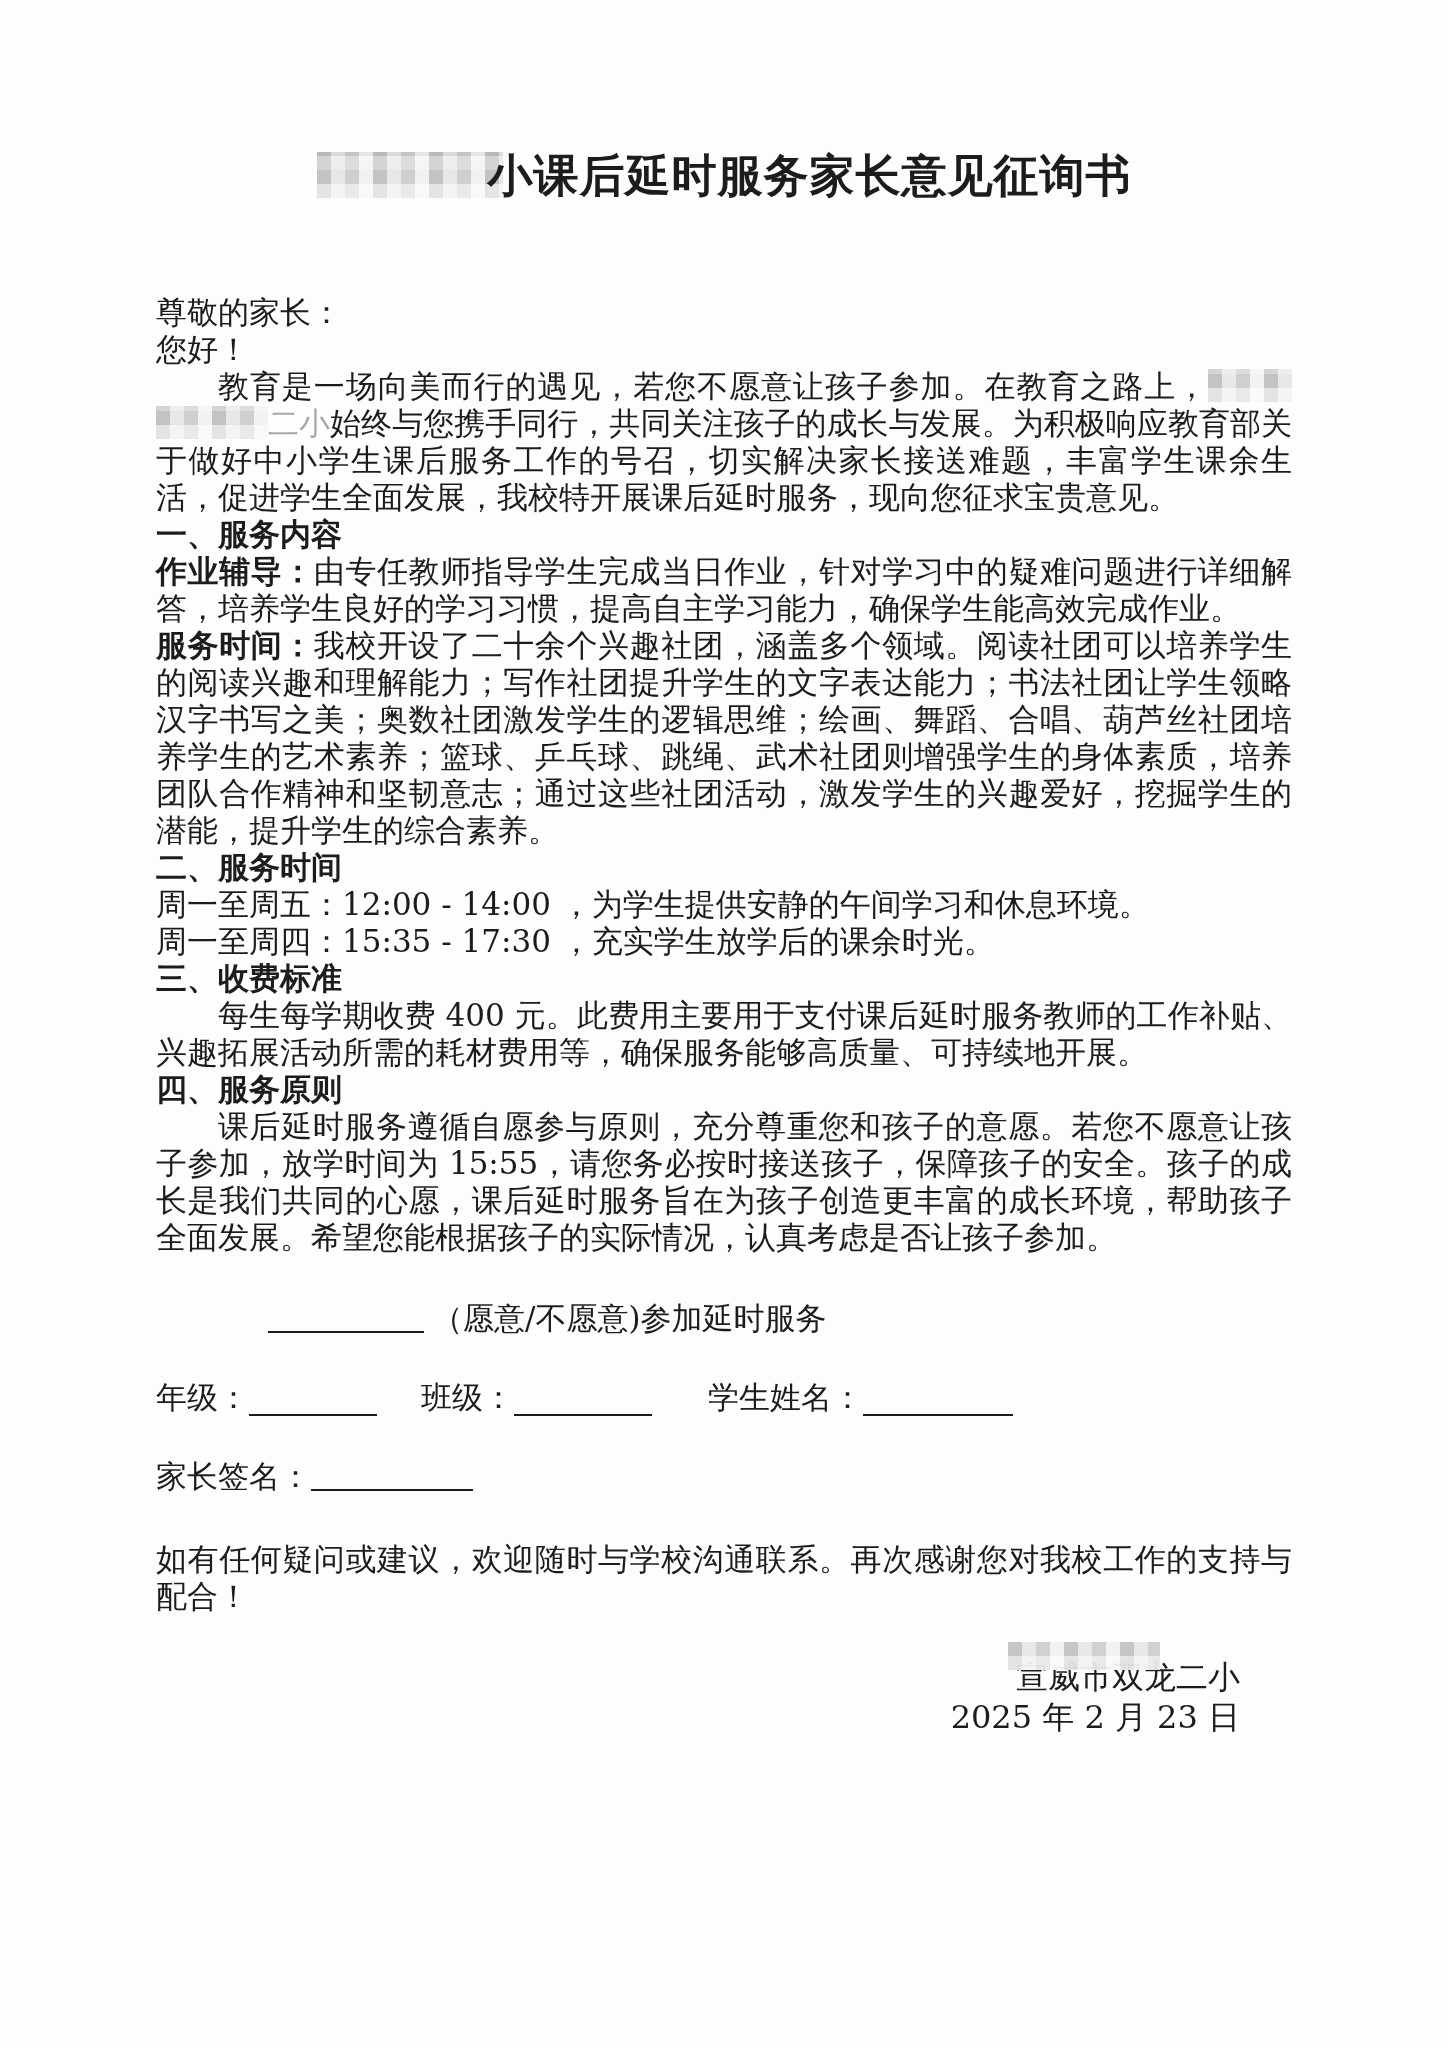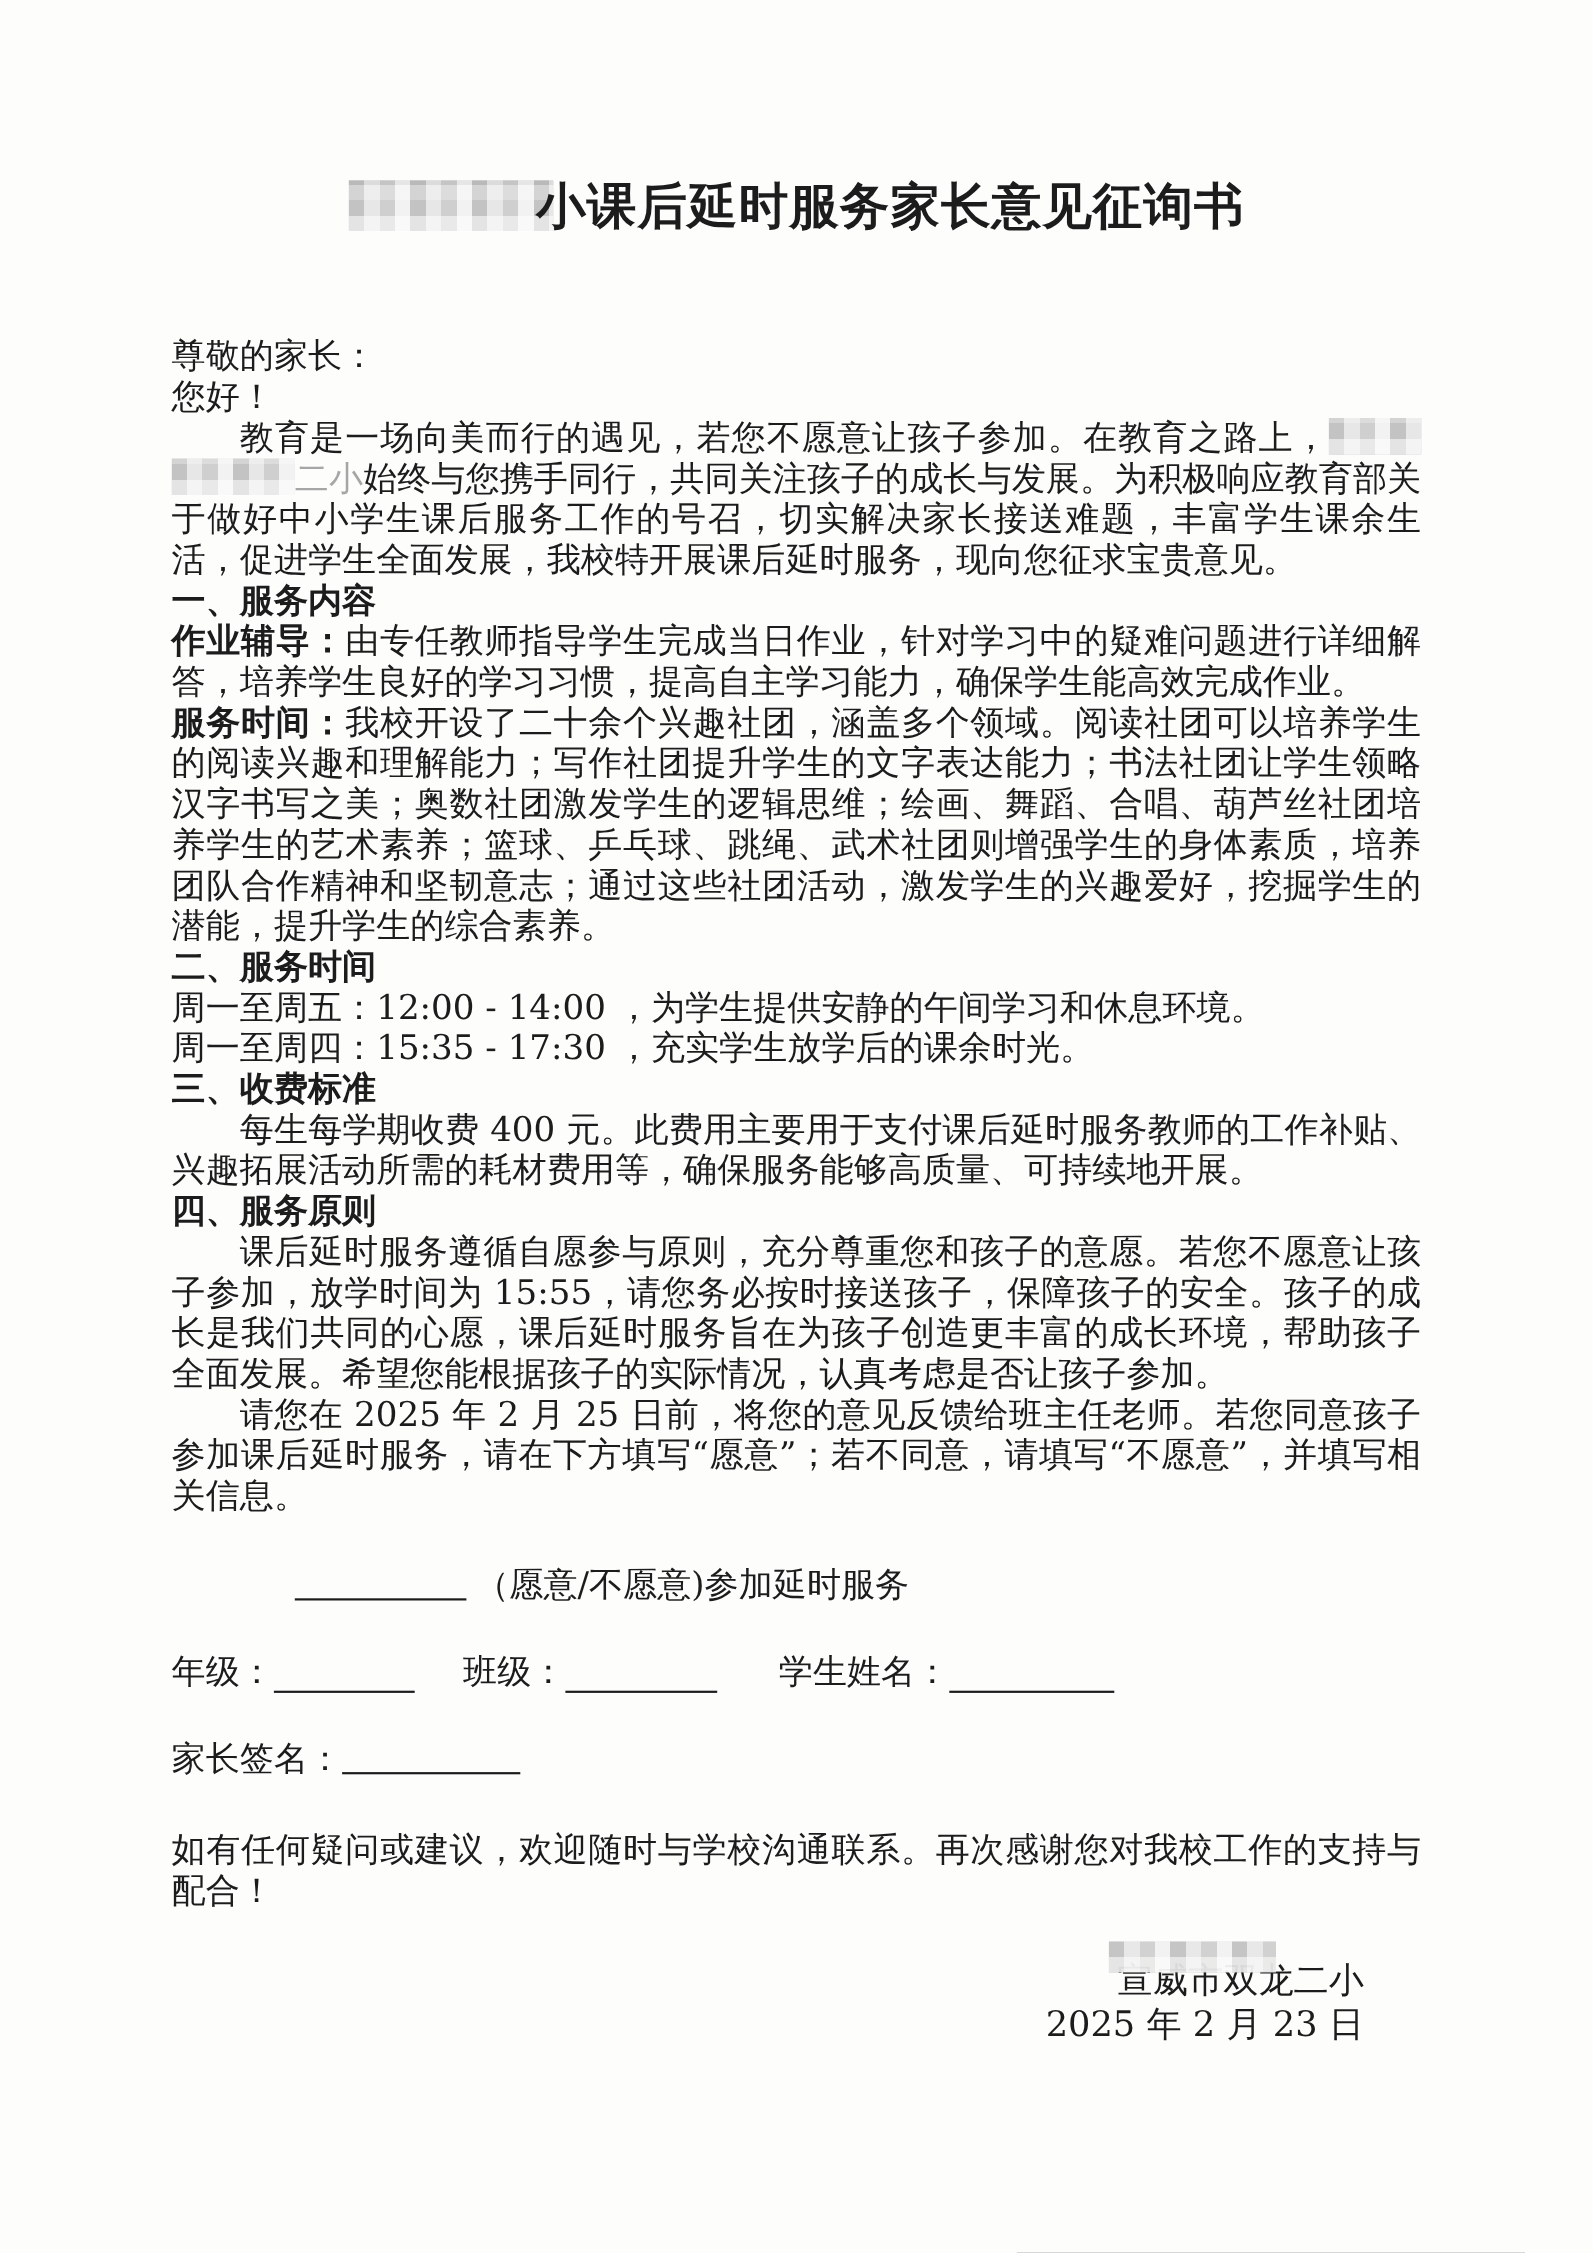--- a/index.html
+++ b/index.html
@@ -7,21 +7,21 @@
     position:relative;
     width:1448px;height:2048px;
     margin:0 auto;
     background:#fdfdfc;
     color:#1c1c1c;
     font-family:"DejaVu Serif","Liberation Serif",serif;
     overflow:hidden;
   }
   .content{
     position:absolute;
-    left:156px;top:158px;
+    left:156px;top:146px;
     width:1136px;
   }
   
   .title-line{
     text-align:center;
     white-space:nowrap;
     font-size:45px;
     font-weight:700;
     letter-spacing:1px;
     margin:0 0 88px 0;
@@ -118,21 +118,20 @@
 
       <p class="heading">二、服务时间</p>
       <p>周一至周五：12:00 - 14:00 ，为学生提供安静的午间学习和休息环境。</p>
       <p>周一至周四：15:35 - 17:30 ，充实学生放学后的课余时光。</p>
 
       <p class="heading">三、收费标准</p>
       <p class="indent">每生每学期收费 400 元。此费用主要用于支付课后延时服务教师的工作补贴、兴趣拓展活动所需的耗材费用等，确保服务能够高质量、可持续地开展。</p>
 
       <p class="heading">四、服务原则</p>
       <p class="indent">课后延时服务遵循自愿参与原则，充分尊重您和孩子的意愿。若您不愿意让孩子参加，放学时间为 15:55，请您务必按时接送孩子，保障孩子的安全。孩子的成长是我们共同的心愿，课后延时服务旨在为孩子创造更丰富的成长环境，帮助孩子全面发展。希望您能根据孩子的实际情况，认真考虑是否让孩子参加。</p>
-      <p class="indent">请您在 2025 年 2 月 25 日前，将您的意见反馈给班主任老师。若您同意孩子参加课后延时服务，请在下方填写“愿意”；若不同意，请填写“不愿意”，并填写相关信息。</p>
     </div>
 
     <div class="willing-line">
       <span class="blank"></span><span>（愿意/不愿意)参加延时服务</span>
     </div>
 
     <div class="fields-row">
       <span>年级：</span>
         <span class="blank grade"></span>
         <span>班级：</span>

